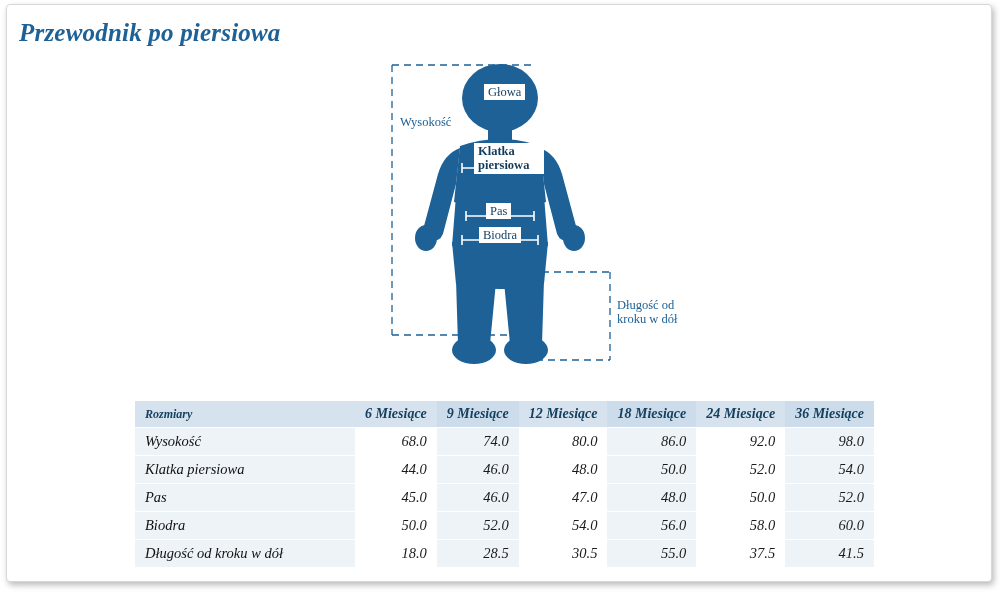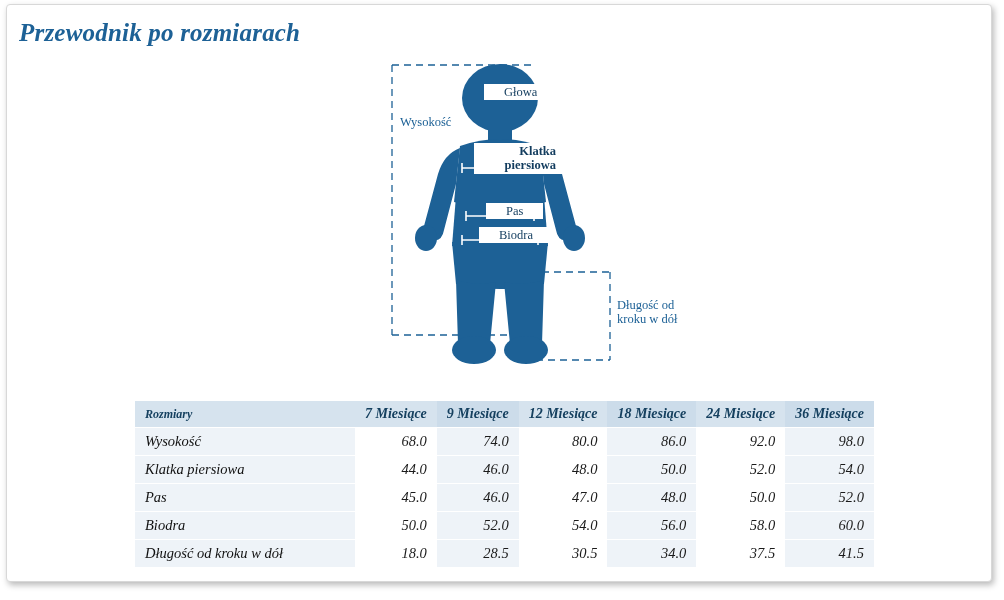--- a/index.html
+++ b/index.html
@@ -57,22 +57,22 @@
   .fig-label {
     position: absolute;
     font-family: "Liberation Serif", serif;
     font-size: 12.5px;
     color: #1d6196;
     white-space: pre-line;
     line-height: 1.15;
   }
   .fig-label.boxed {
     background: #ffffff;
-    padding: 1px 20px;
-    text-align: right;
+    padding: 1px 4px;
+    text-align: left;
     color: #123c5e;
   }
   .lbl-height  { left: 38px;  top: 65px; }
 
   
   .size-table {
     position: absolute;
     left: 128px;
     top: 396px;
     border-collapse: collapse;
@@ -117,21 +117,21 @@
     background: #ccdcea;
     margin-top: 24px;
   }
 </style>
 </head>
 <body>
 
 <div class="page">
   <div class="card">
 
-    <div class="page-title">Przewodnik po rozmiarach</div>
+    <div class="page-title">Przewodnik po piersiowa</div>
 
     <div class="figure">
       <svg width="330" height="330" viewBox="0 0 330 330">
 
         <g stroke="#1d6196" stroke-width="1.3" fill="none" stroke-dasharray="7,5">
 
           <path d="M30 15 L170 15"></path>
           <path d="M30 15 L30 285"></path>
           <path d="M30 285 L170 285"></path>
 
@@ -184,21 +184,21 @@
       <div class="fig-label boxed" style="left:124px; top:153px;">Pas</div>
       <div class="fig-label boxed" style="left:117px; top:177px;">Biodra</div>
       <div class="fig-label" style="left:255px; top:248px; width:86px;">Długość od
 kroku w dół</div>
     </div>
 
     <table class="size-table">
       <thead>
         <tr>
           <th class="corner">Rozmiary</th>
-          <th>7 Miesiące</th>
+          <th>6 Miesiące</th>
           <th class="altc">9 Miesiące</th>
           <th>12 Miesiące</th>
           <th class="altc">18 Miesiące</th>
           <th>24 Miesiące</th>
           <th class="altc">36 Miesiące</th>
         </tr>
       </thead>
       <tbody>
         <tr>
           <td class="rowhead">Wysokość</td>
@@ -234,21 +234,21 @@
           <td class="plain">54.0</td>
           <td class="alt">56.0</td>
           <td class="plain">58.0</td>
           <td class="alt">60.0</td>
         </tr>
         <tr>
           <td class="rowhead">Długość od kroku w dół</td>
           <td class="plain">18.0</td>
           <td class="alt">28.5</td>
           <td class="plain">30.5</td>
-          <td class="alt">34.0</td>
+          <td class="alt">55.0</td>
           <td class="plain">37.5</td>
           <td class="alt">41.5</td>
         </tr>
       </tbody>
     </table>
 
   </div>
 </div>
 
 </body></html>

